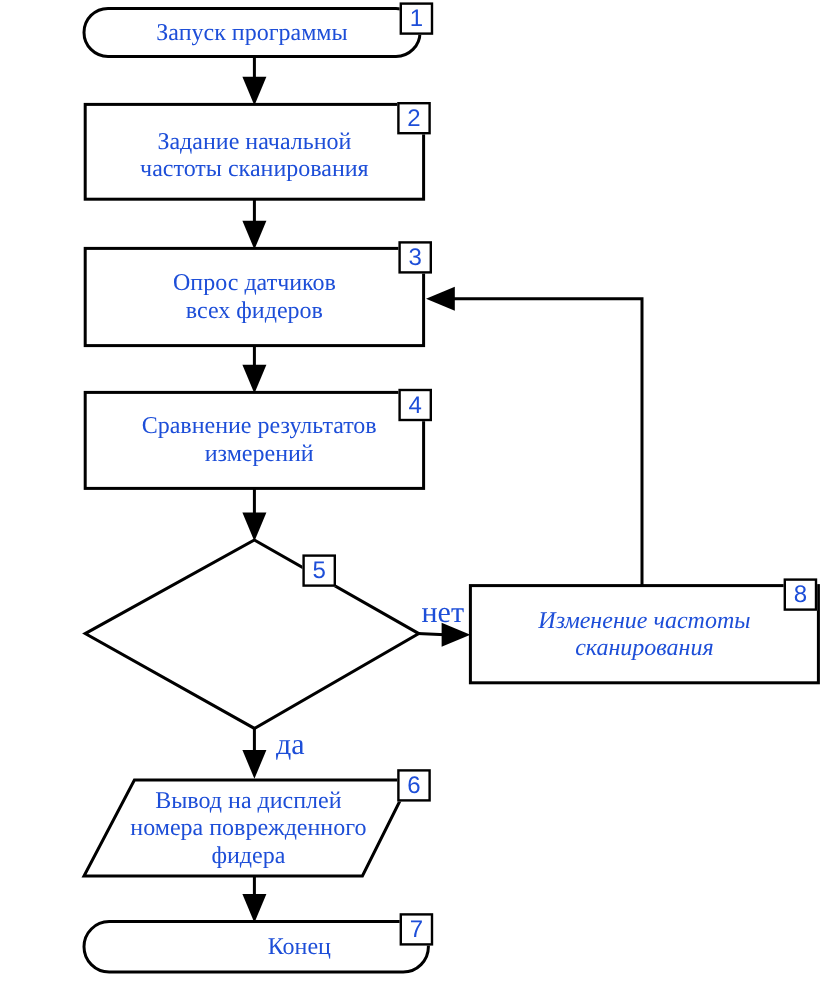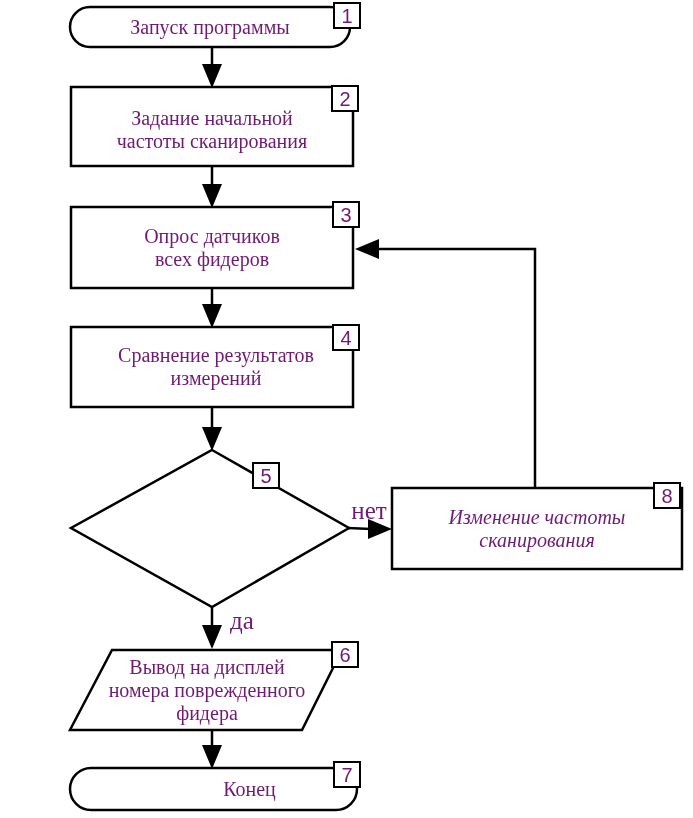--- a/index.html
+++ b/index.html
@@ -6,21 +6,21 @@
     margin: 0;
     padding: 0;
     background: #ffffff;
   }
   .canvas {
     position: relative;
     width: 693px;
     height: 818px;
     background: #ffffff;
     font-family: "Liberation Serif", "DejaVu Serif", serif;
-    color: #701a75;
+    color: #1d4ed8;
     overflow: hidden;
   }
   .canvas svg {
     position: absolute;
     left: 0;
     top: 0;
   }
   .node-label {
     position: absolute;
     display: flex;

